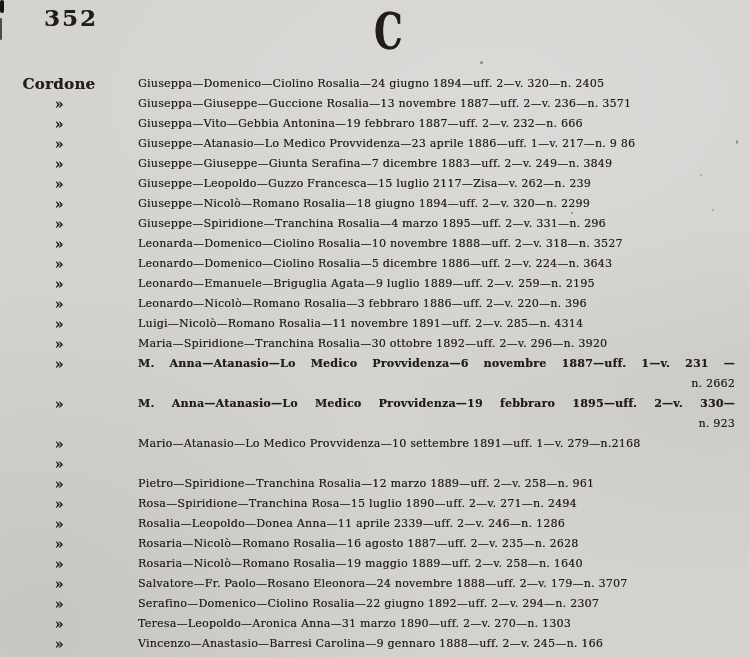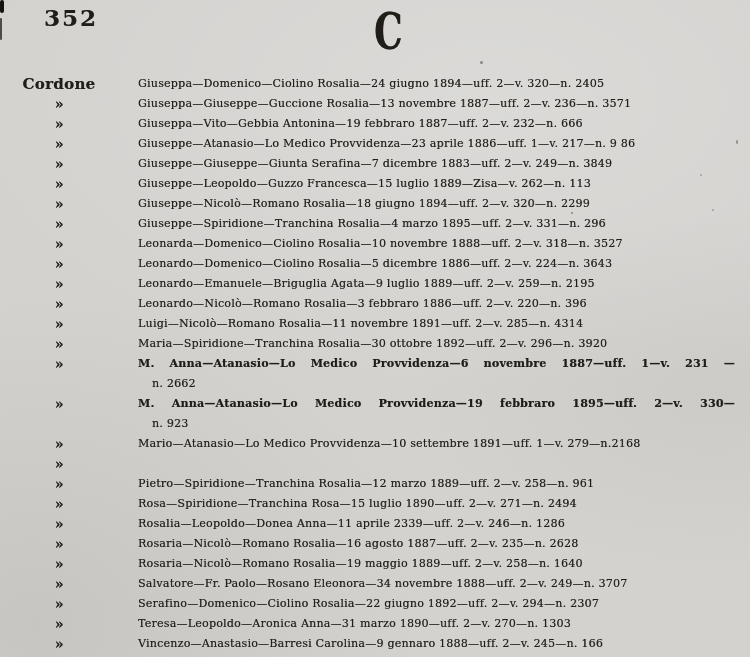--- a/index.html
+++ b/index.html
@@ -53,21 +53,21 @@
     line-height: 20px;
     min-width: 0;
   }
   .line { display: block; white-space: nowrap; }
   .entry-text.justify .line.first {
     white-space: normal;
     text-align: justify;
     text-align-last: justify;
     font-weight: bold;
   }
-  .line.continuation { margin-left: 14px; }
+  .line.continuation { margin-left: 14px; text-align: right; }
 
   .edge-mark {
     position: absolute; background: #15130f; border-radius: 2px;
   }
   .edge-mark.a { left: 0; top: 0; width: 4px; height: 13px; }
   .edge-mark.b { left: 0; top: 18px; width: 2px; height: 22px; opacity: 0.7; }
   .speck {
     position: absolute; width: 3px; height: 3px; border-radius: 50%;
     background: #4a453e; opacity: 0.55;
   }
@@ -119,21 +119,21 @@
       </div>
       <div class="row">
         <div class="marker ink ditto">»</div>
         <div class="entry-text ink">
           <span class="line first">Giuseppe—Giuseppe—Giunta Serafina—7 dicembre 1883—uff. 2—v. 249—n. 3849</span>
         </div>
       </div>
       <div class="row">
         <div class="marker ink ditto">»</div>
         <div class="entry-text ink">
-          <span class="line first">Giuseppe—Leopoldo—Guzzo Francesca—15 luglio 1889—Zisa—v. 262—n. 113</span>
+          <span class="line first">Giuseppe—Leopoldo—Guzzo Francesca—15 luglio 2117—Zisa—v. 262—n. 239</span>
         </div>
       </div>
       <div class="row">
         <div class="marker ink ditto">»</div>
         <div class="entry-text ink">
           <span class="line first">Giuseppe—Nicolò—Romano Rosalia—18 giugno 1894—uff. 2—v. 320—n. 2299</span>
         </div>
       </div>
       <div class="row">
         <div class="marker ink ditto">»</div>
@@ -226,21 +226,21 @@
       </div>
       <div class="row">
         <div class="marker ink ditto">»</div>
         <div class="entry-text ink">
           <span class="line first">Rosaria—Nicolò—Romano Rosalia—19 maggio 1889—uff. 2—v. 258—n. 1640</span>
         </div>
       </div>
       <div class="row">
         <div class="marker ink ditto">»</div>
         <div class="entry-text ink">
-          <span class="line first">Salvatore—Fr. Paolo—Rosano Eleonora—34 novembre 1888—uff. 2—v. 249—n. 3707</span>
+          <span class="line first">Salvatore—Fr. Paolo—Rosano Eleonora—24 novembre 1888—uff. 2—v. 179—n. 3707</span>
         </div>
       </div>
       <div class="row">
         <div class="marker ink ditto">»</div>
         <div class="entry-text ink">
           <span class="line first">Serafino—Domenico—Ciolino Rosalia—22 giugno 1892—uff. 2—v. 294—n. 2307</span>
         </div>
       </div>
       <div class="row">
         <div class="marker ink ditto">»</div>

